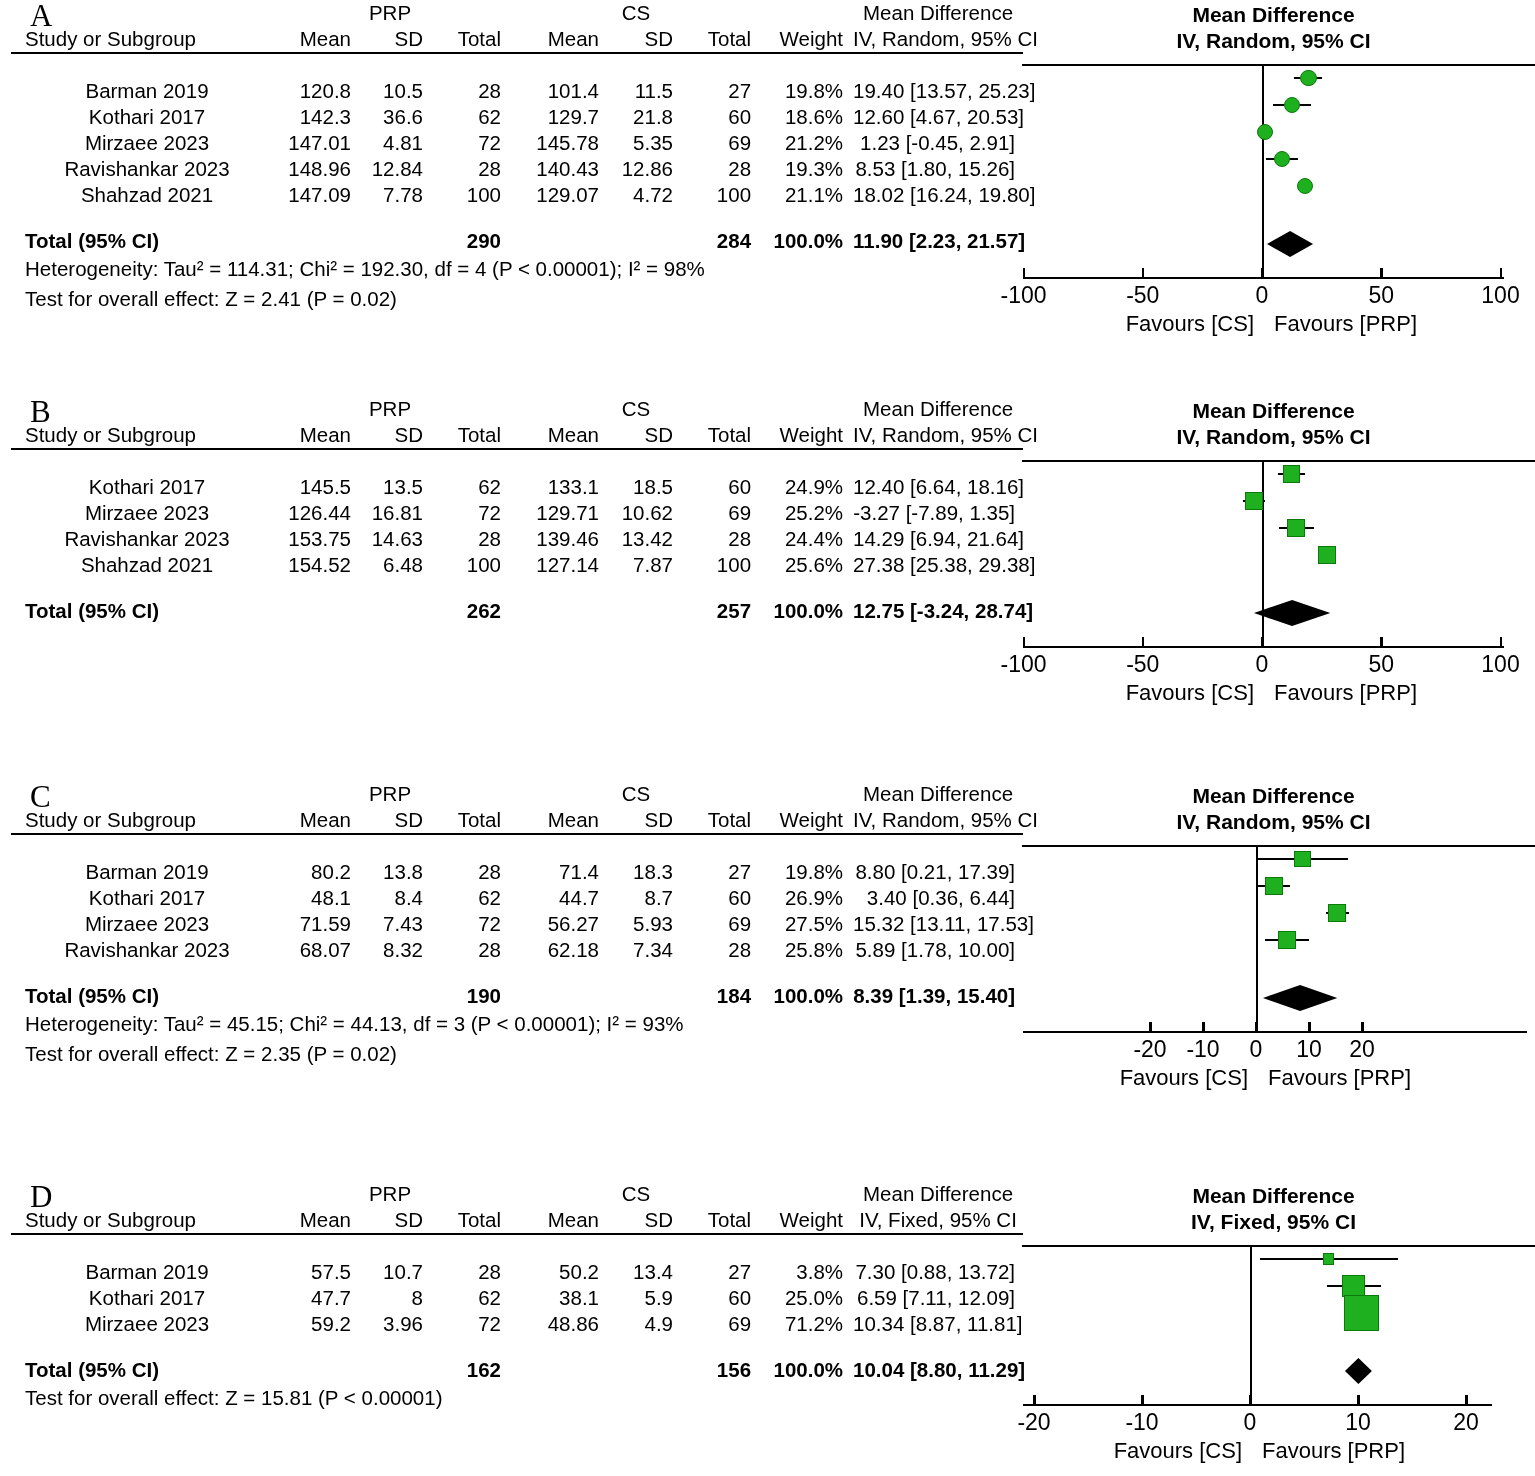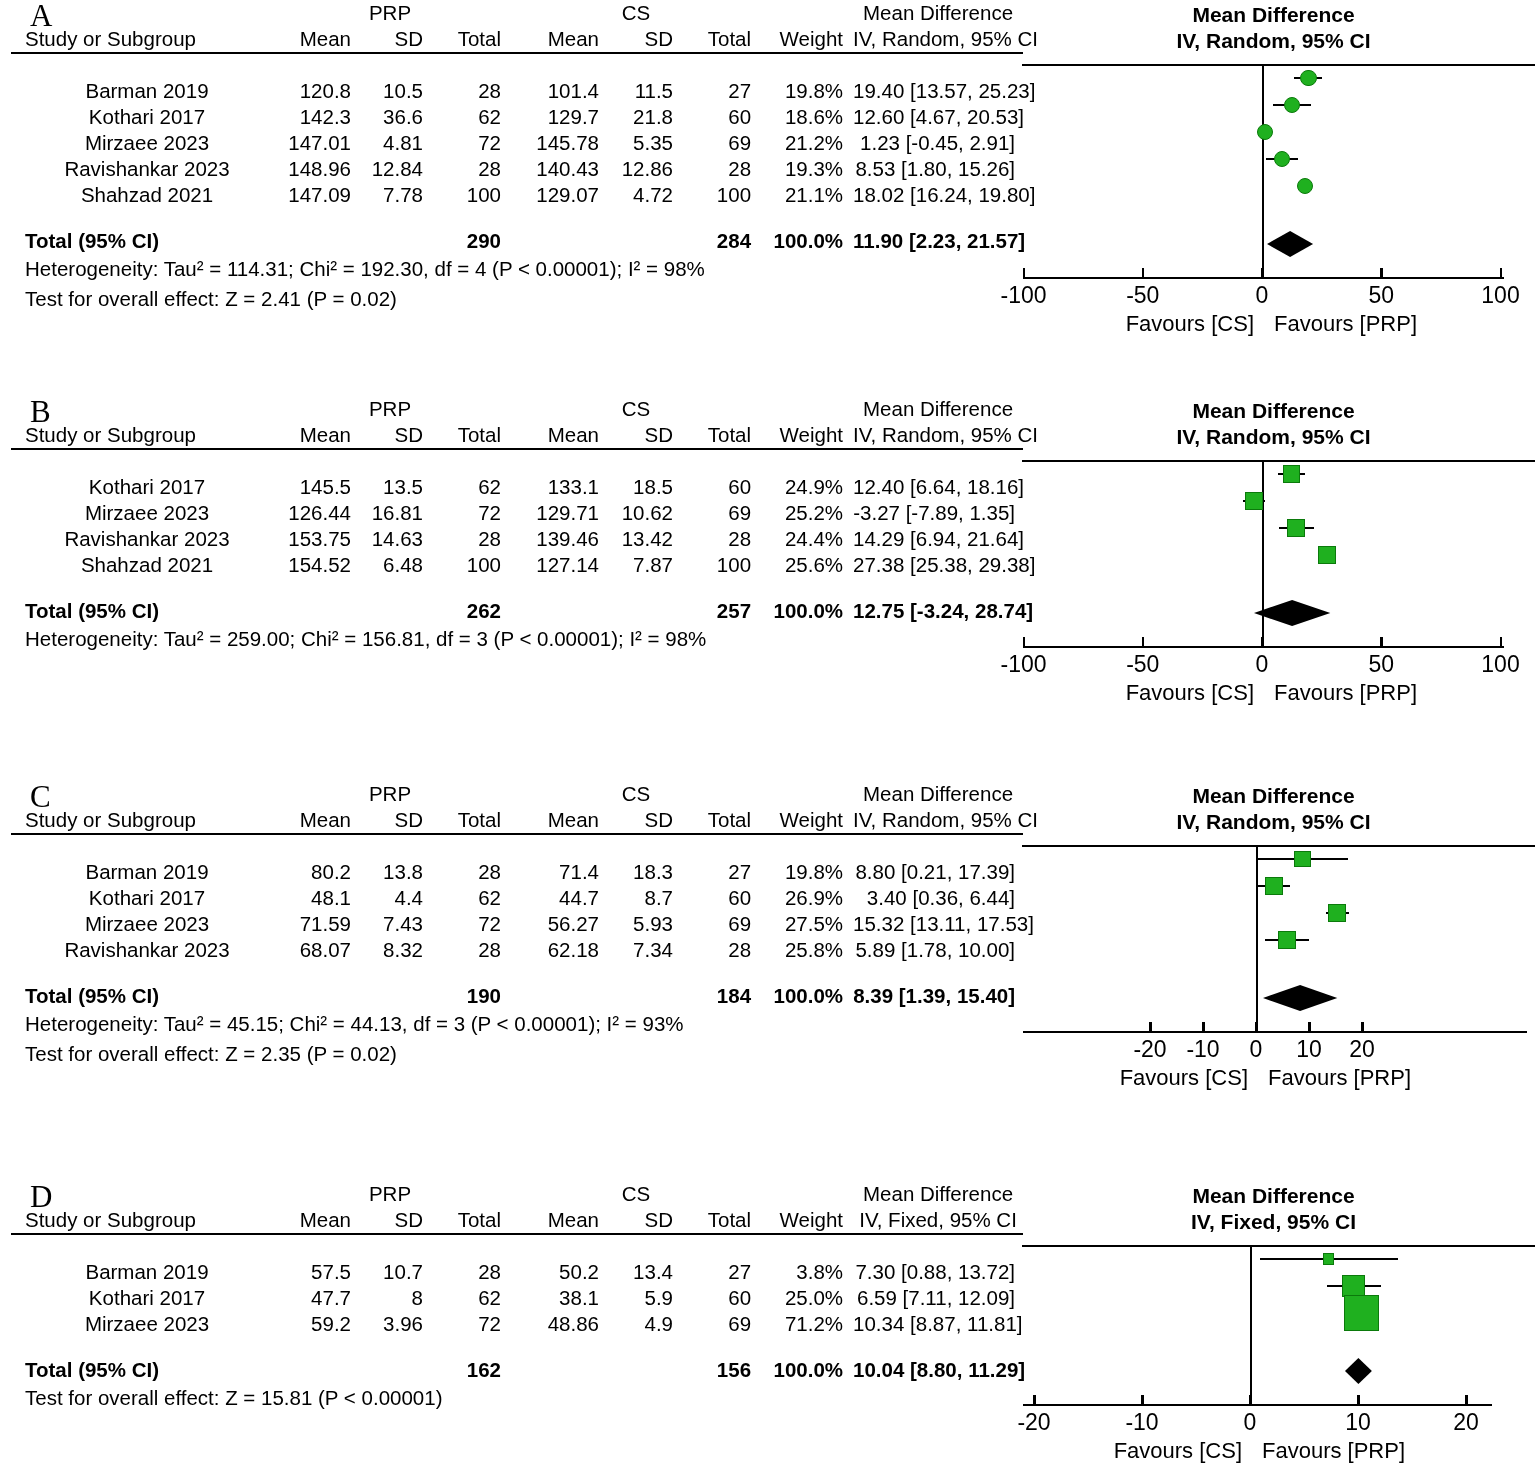--- a/index.html
+++ b/index.html
@@ -413,23 +413,20 @@
               <td class="lbl">Total (95% CI)</td>
               <td class="num"></td>
               <td class="num"></td>
               <td class="num">262</td>
               <td class="num"></td>
               <td class="num"></td>
               <td class="num">257</td>
               <td class="num">100.0%</td>
               <td class="md">12.75 [-3.24, 28.74]</td>
             </tr>
-            <tr class="note">
-              <td colspan="9">Heterogeneity: Tau² = 259.00; Chi² = 156.81, df = 3 (P &lt; 0.00001); I² = 98%</td>
-            </tr>
           </tbody>
         </table>
       </div>
       <div class="plot">
         <div class="plot-title l1">Mean Difference</div>
         <div class="plot-title l2">IV, Random, 95% CI</div>
         <div class="tophair" style="top:64px"></div>
         <div class="zeroline" style="left:250px; top:64px; height:186px;"></div>
         <div class="ci" style="left:265.8px; width:27.5px; top:77px;"></div>
         <div class="marker" style="left:270.7px; top:69.1px; width:17.7px; height:17.7px;"></div>
@@ -505,21 +502,21 @@
               <td class="num">28</td>
               <td class="num">71.4</td>
               <td class="num">18.3</td>
               <td class="num">27</td>
               <td class="num">19.8%</td>
               <td class="md">8.80 [0.21, 17.39]</td>
             </tr>
             <tr class="study">
               <td class="lbl">Kothari 2017</td>
               <td class="num">48.1</td>
-              <td class="num">4.4</td>
+              <td class="num">8.4</td>
               <td class="num">62</td>
               <td class="num">44.7</td>
               <td class="num">8.7</td>
               <td class="num">60</td>
               <td class="num">26.9%</td>
               <td class="md">3.40 [0.36, 6.44]</td>
             </tr>
             <tr class="study">
               <td class="lbl">Mirzaee 2023</td>
               <td class="num">71.59</td>

